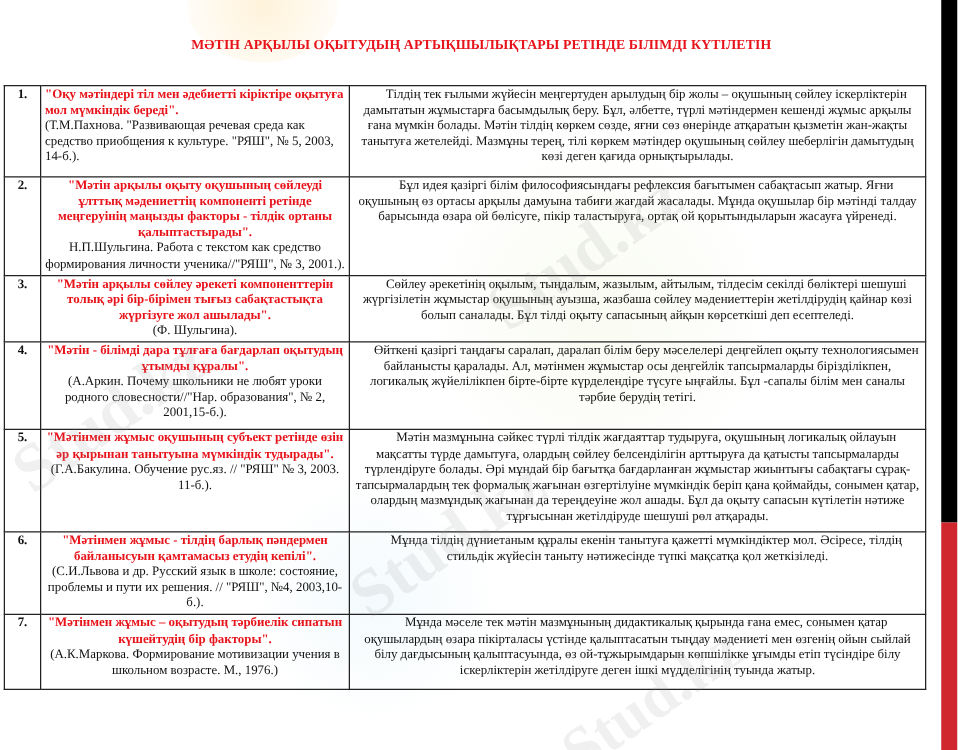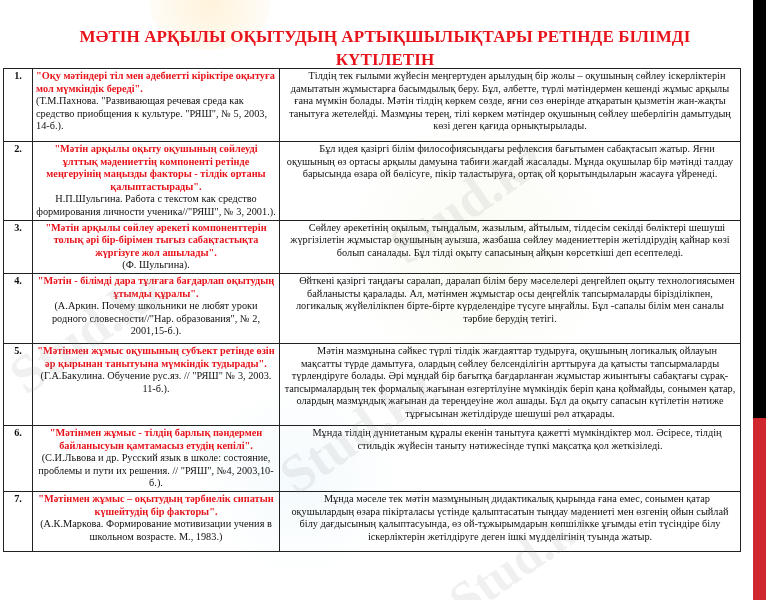--- a/index.html
+++ b/index.html
@@ -12,21 +12,21 @@
   .watermark {
     position:absolute; color:rgba(150,150,150,0.14); font-weight:bold;
     font-family:"Liberation Serif", serif; transform:rotate(-35deg); pointer-events:none;
     white-space:nowrap; z-index:2;
   }
   .logo-blob {
     position:absolute; border-radius:50%; pointer-events:none; z-index:0;
   }
   .title {
     position:absolute; left:40px; top:25px; width:690px; text-align:center;
-    color:#e8141b; font-weight:bold; font-size:17px; line-height:23px; z-index:3;
+    color:#e8141b; font-weight:bold; font-size:11px; line-height:23px; z-index:3;
     letter-spacing:0.1px;
   }
   table.main {
     position:absolute; left:3px; top:68px; width:738px;
     border-collapse:collapse; z-index:1; table-layout:fixed;
   }
   table.main td {
     border:1.5px solid #222; vertical-align:top; font-size:10.3px; line-height:12.6px;
     padding:1px 3px; color:#111;
   }
@@ -98,21 +98,21 @@
     <td class="left">
       <span class="q center">"Мәтінмен жұмыс - тілдің барлық пәндермен байланысуын қамтамасыз етудің кепілі".</span>
       <span class="src center">(С.И.Львова и др. Русский язык в школе: состояние, проблемы и пути их решения. // "РЯШ", №4, 2003,10-б.).</span>
     </td>
     <td class="right">Мұнда тілдің дүниетаным құралы екенін танытуға қажетті мүмкіндіктер мол. Әсіресе, тілдің стильдік жүйесін таныту нәтижесінде түпкі мақсатқа қол жеткізіледі.</td>
   </tr>
   <tr style="height:60px;">
     <td class="num">7.</td>
     <td class="left">
       <span class="q center">"Мәтінмен жұмыс – оқытудың тәрбиелік сипатын күшейтудің бір факторы".</span>
-      <span class="src center">(А.К.Маркова. Формирование мотивизации учения в школьном возрасте. М., 1983.)</span>
+      <span class="src center">(А.К.Маркова. Формирование мотивизации учения в школьном возрасте. М., 1976.)</span>
     </td>
     <td class="right">Мұнда мәселе тек мәтін мазмұнының дидактикалық қырында ғана емес, сонымен қатар оқушылардың өзара пікірталасы үстінде қалыптасатын тыңдау мәдениеті мен өзгенің ойын сыйлай білу дағдысының қалыптасуында, өз ой-тұжырымдарын көпшілікке ұғымды етіп түсіндіре білу іскерліктерін жетілдіруге деген ішкі мүдделігінің туында жатыр.</td>
   </tr>
 </tbody>
   </table>
 
 <div class="watermark" style="left:380px;top:170px;font-size:54px;">Stud.kz</div>
 <div class="watermark" style="left:270px;top:400px;font-size:54px;">Stud.kz</div>
 <div class="watermark" style="left:440px;top:530px;font-size:50px;">Stud.kz</div>
 <div class="watermark" style="left:0px;top:300px;font-size:54px;">Stud.kz</div>

